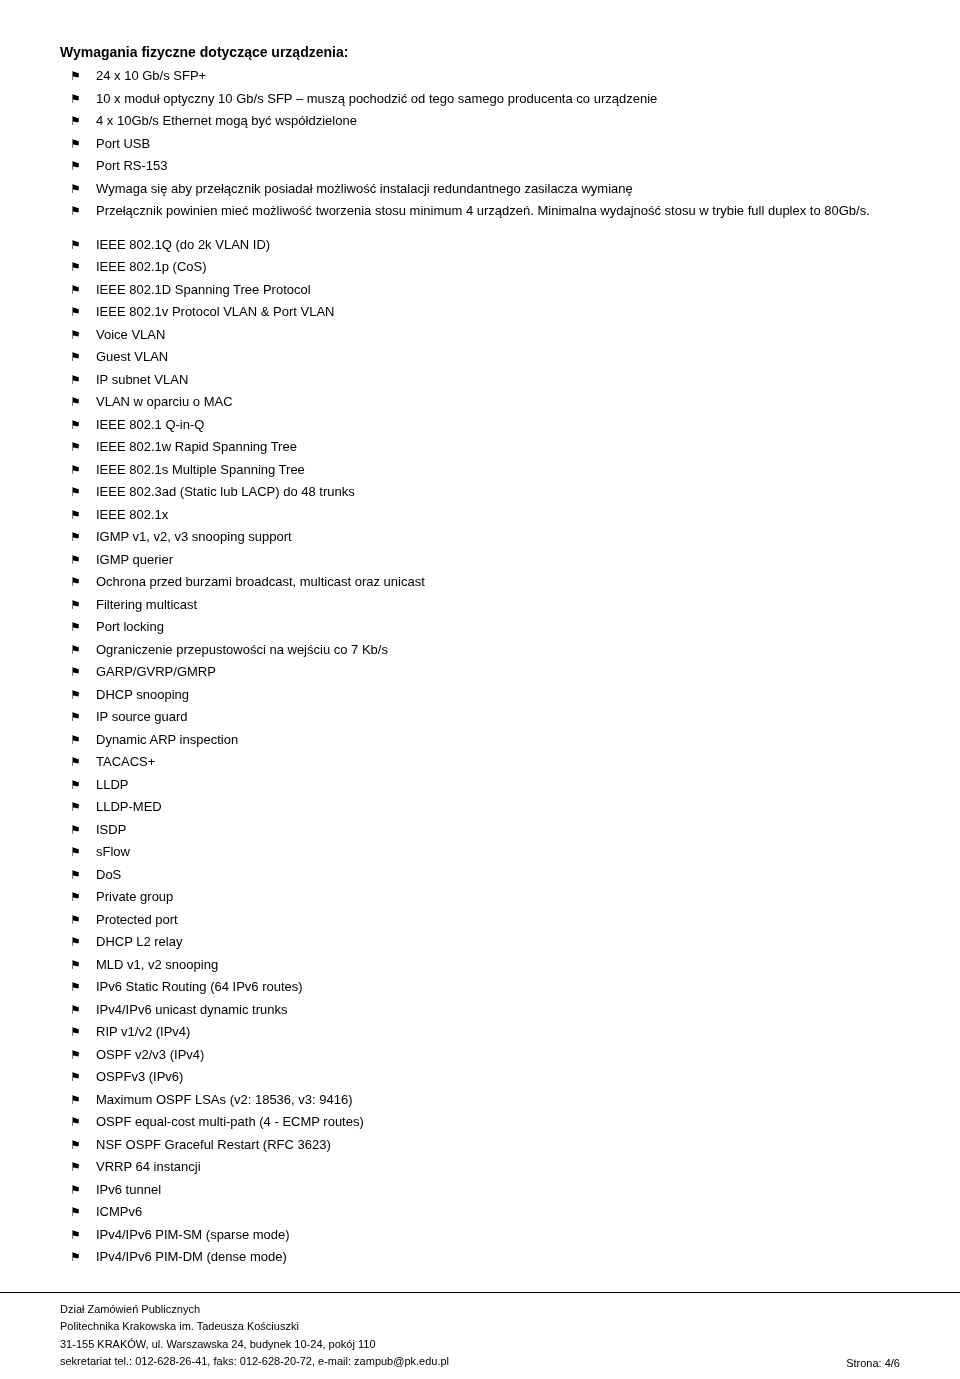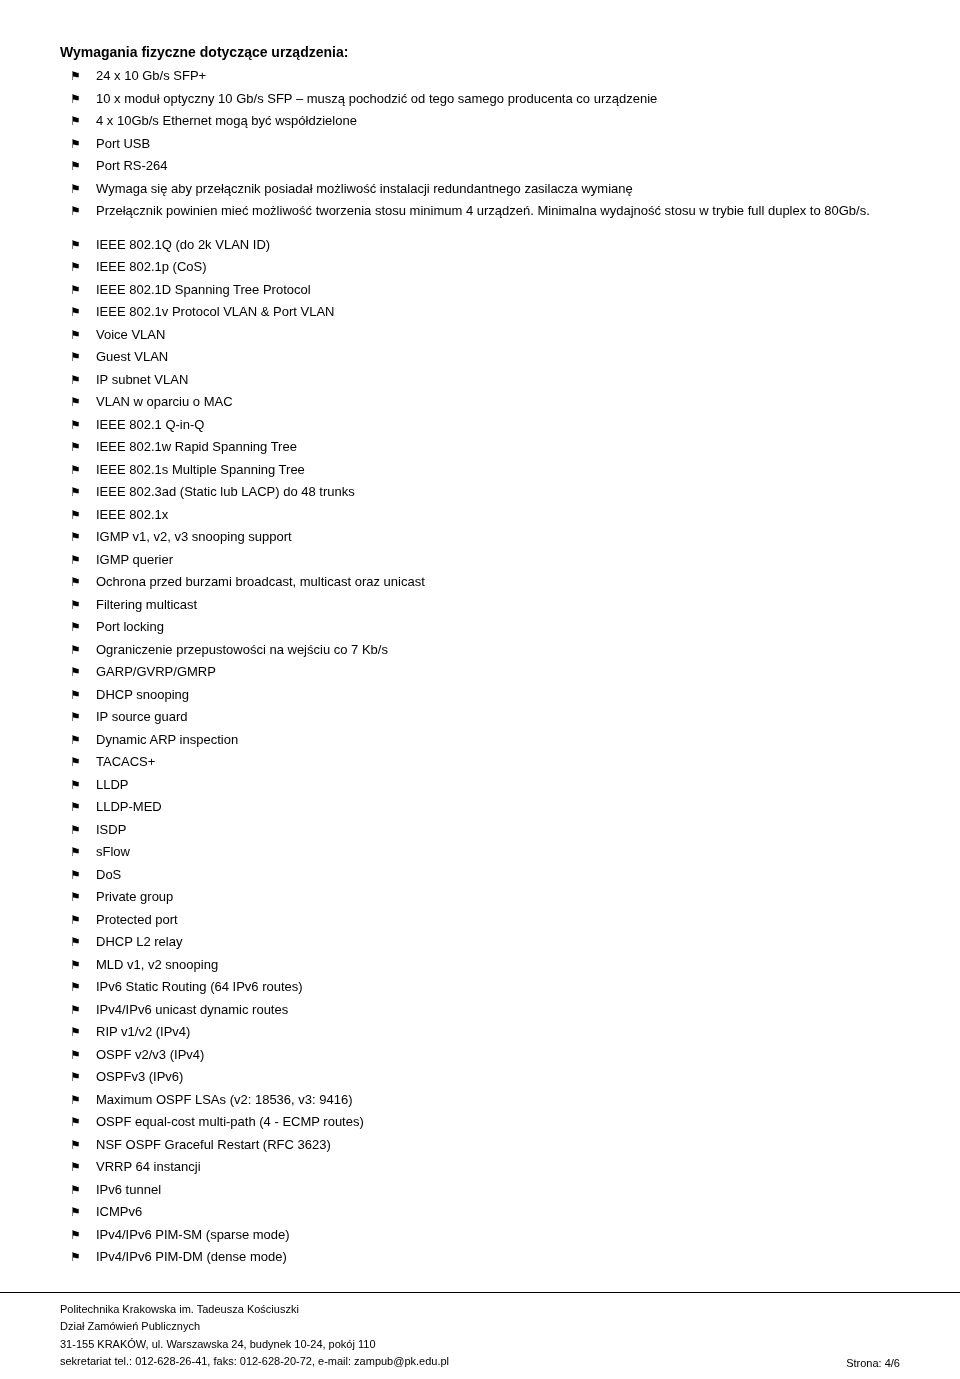--- a/index.html
+++ b/index.html
@@ -82,21 +82,21 @@
         <div class="list-item">
           <span class="list-icon">⚑</span>
           <span class="list-text">4 x 10Gb/s Ethernet mogą być współdzielone</span>
         </div>
         <div class="list-item">
           <span class="list-icon">⚑</span>
           <span class="list-text">Port USB</span>
         </div>
         <div class="list-item">
           <span class="list-icon">⚑</span>
-          <span class="list-text">Port RS-264</span>
+          <span class="list-text">Port RS-153</span>
         </div>
         <div class="list-item">
           <span class="list-icon">⚑</span>
           <span class="list-text">Wymaga się aby przełącznik posiadał możliwość instalacji redundantnego zasilacza wymianę</span>
         </div>
         <div class="list-item">
           <span class="list-icon">⚑</span>
           <span class="list-text">Przełącznik powinien mieć możliwość tworzenia stosu minimum 4 urządzeń. Minimalna wydajność stosu w trybie full duplex to 80Gb/s.</span>
         </div>
       </div>
@@ -235,21 +235,21 @@
         <div class="list-item">
           <span class="list-icon">⚑</span>
           <span class="list-text">MLD v1, v2 snooping</span>
         </div>
         <div class="list-item">
           <span class="list-icon">⚑</span>
           <span class="list-text">IPv6 Static Routing (64 IPv6 routes)</span>
         </div>
         <div class="list-item">
           <span class="list-icon">⚑</span>
-          <span class="list-text">IPv4/IPv6 unicast dynamic routes</span>
+          <span class="list-text">IPv4/IPv6 unicast dynamic trunks</span>
         </div>
         <div class="list-item">
           <span class="list-icon">⚑</span>
           <span class="list-text">RIP v1/v2 (IPv4)</span>
         </div>
         <div class="list-item">
           <span class="list-icon">⚑</span>
           <span class="list-text">OSPF v2/v3 (IPv4)</span>
         </div>
         <div class="list-item">
@@ -287,18 +287,18 @@
         <div class="list-item">
           <span class="list-icon">⚑</span>
           <span class="list-text">IPv4/IPv6 PIM-DM (dense mode)</span>
         </div>
       </div>
   </div>
 
 </div>
 
 <div class="footer">
+  <div class="footer-line">Dział Zamówień Publicznych</div>
   <div class="footer-line">Politechnika Krakowska im. Tadeusza Kościuszki</div>
-  <div class="footer-line">Dział Zamówień Publicznych</div>
   <div class="footer-line">31-155 KRAKÓW, ul. Warszawska 24, budynek 10-24, pokój 110</div>
   <div class="footer-line">sekretariat tel.: 012-628-26-41, faks: 012-628-20-72, e-mail: zampub@pk.edu.pl</div>
   <div class="page-number">Strona: 4/6</div>
 </div>
 
 </body></html>

